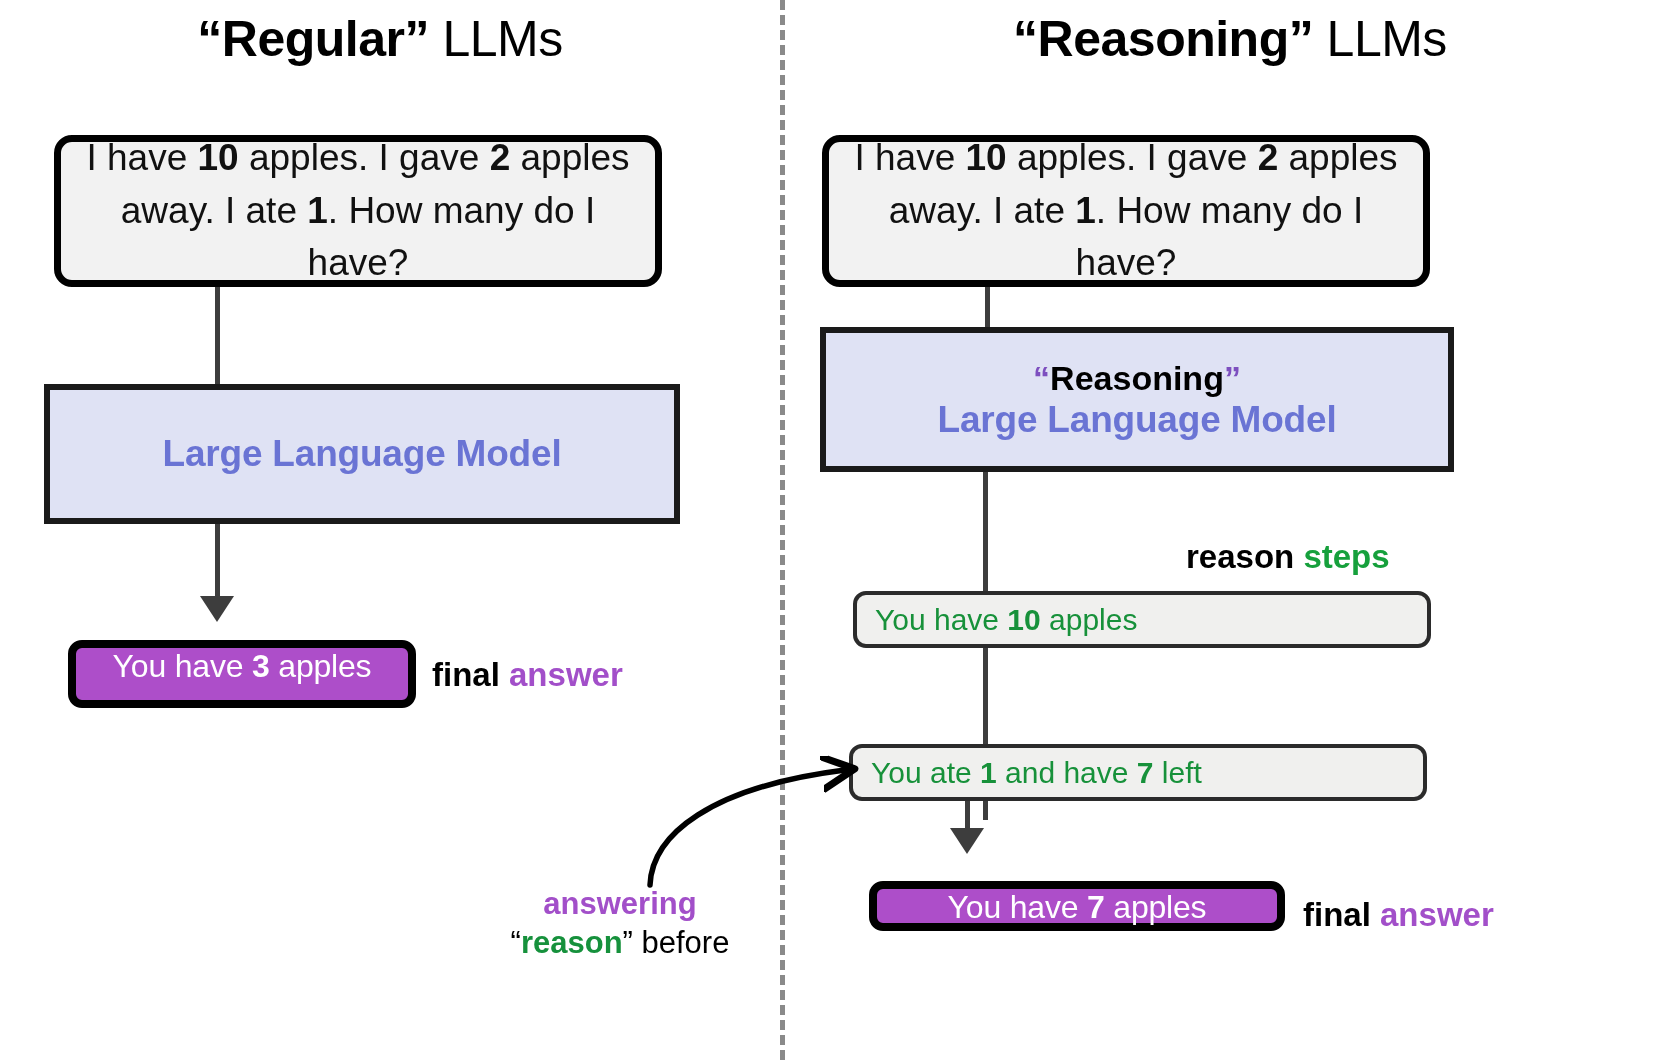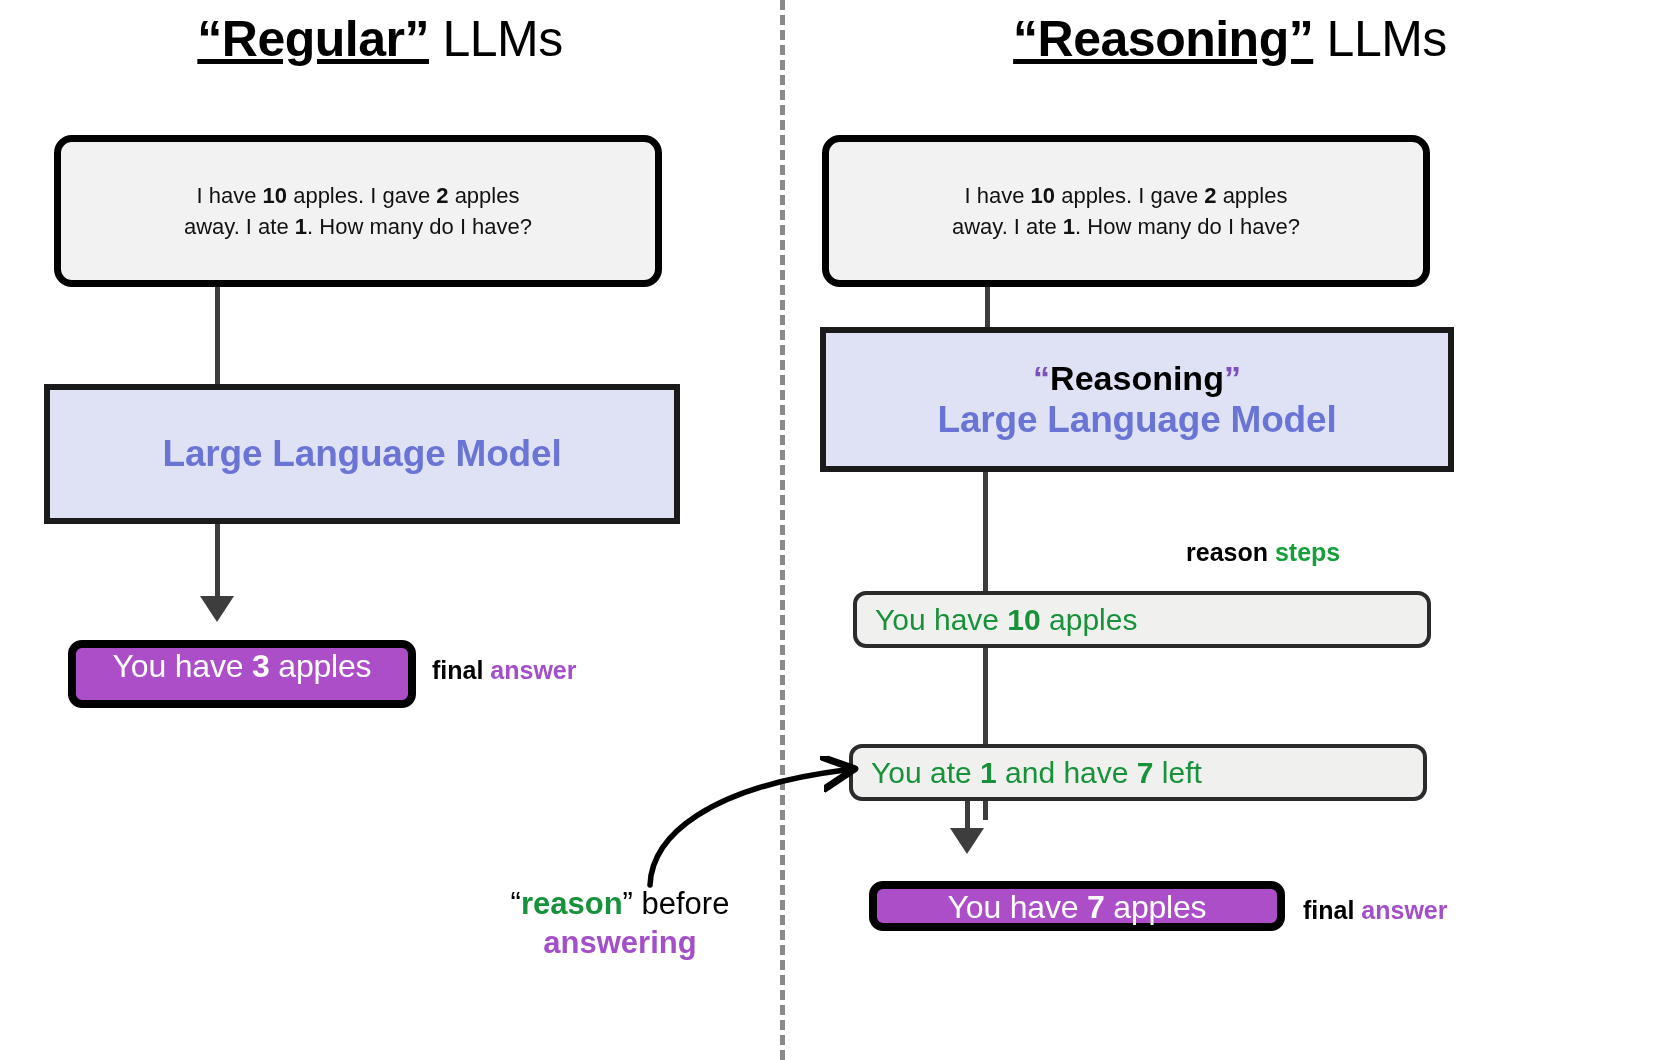--- a/index.html
+++ b/index.html
@@ -34,38 +34,38 @@
   
   .col-title {
     position: absolute;
     font-size: 50px;
     line-height: 1;
     color: #000000;
     white-space: nowrap;
     letter-spacing: -0.5px;
     font-weight: 400;
   }
-  .col-title .b { font-weight: 700; text-decoration: underline; }
+  .col-title .b { font-weight: 700; }
 
   #title-left  { left: 0px;  top: 14px; width: 760px; text-align: center; }
   #title-right { left: 800px; top: 14px; width: 860px; text-align: center; }
 
   
   .prompt-box {
     position: absolute;
     box-sizing: border-box;
     background: #f2f2f2;
     border: 7px solid #000000;
     border-radius: 18px;
     display: flex;
     align-items: center;
     justify-content: center;
     text-align: center;
     color: #111111;
-    font-size: 22px;
+    font-size: 37px;
     line-height: 1.42;
     padding: 6px 14px;
   }
   .prompt-box .b { font-weight: 700; }
 
   .llm-box {
     position: absolute;
     box-sizing: border-box;
     background: #dfe2f4;
     border: 6px solid #1a1a1a;
@@ -135,21 +135,21 @@
     width: 0;
     height: 0;
     border-left: 17px solid transparent;
     border-right: 17px solid transparent;
     border-top: 26px solid #3d3d3d;
   }
 
   
   .side-label {
     position: absolute;
-    font-size: 25px;
+    font-size: 33px;
     font-weight: 700;
     color: #000000;
     white-space: nowrap;
   }
   .side-label .accent-purple { color: #a24fc9; }
   .side-label .accent-green  { color: #16a03c; }
 
   
   .annot {
     position: absolute;
@@ -264,20 +264,20 @@
     <defs>
       <marker id="ah" markerWidth="7" markerHeight="7" refX="4.2" refY="3" orient="auto">
         <path d="M0,0 L6,3 L0,6" fill="none" stroke="#000000" stroke-width="1.3" stroke-linecap="round" stroke-linejoin="round"></path>
       </marker>
     </defs>
     <path d="M 20 150 C 22 100, 80 52, 215 35" fill="none" stroke="#000000" stroke-width="5.5" stroke-linecap="round" marker-end="url(#ah)"></path>
   </svg>
 
   <div class="annot" style="left:455px; top:885px; width:330px;">
     <div>
+      <span class="p">answering</span>
+    </div>
+    <div>
       <span>“</span><span class="g">reason</span><span>”</span><span> before</span>
     </div>
-    <div>
-      <span class="p">answering</span>
-    </div>
   </div>
 
 </div>
 
 </body></html>

